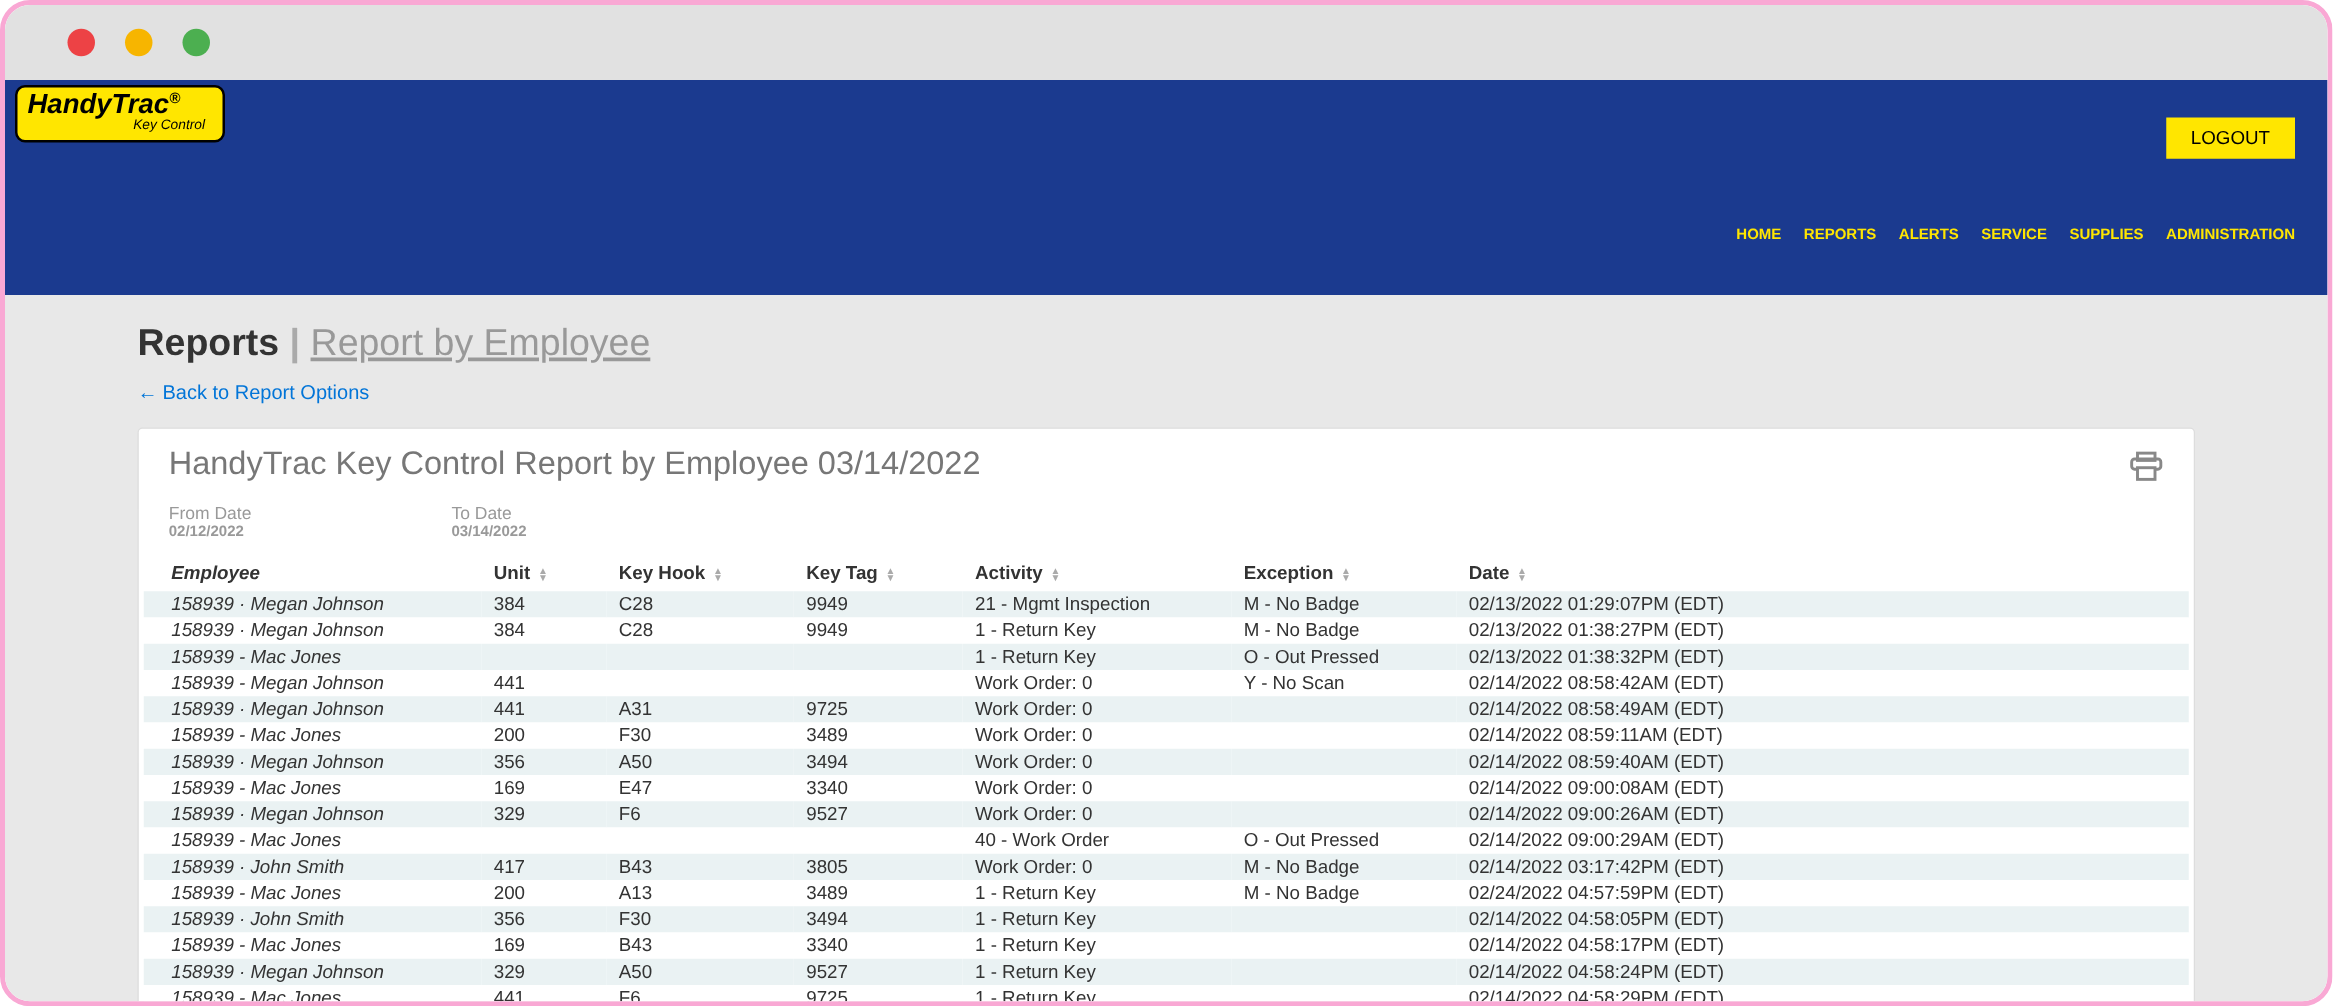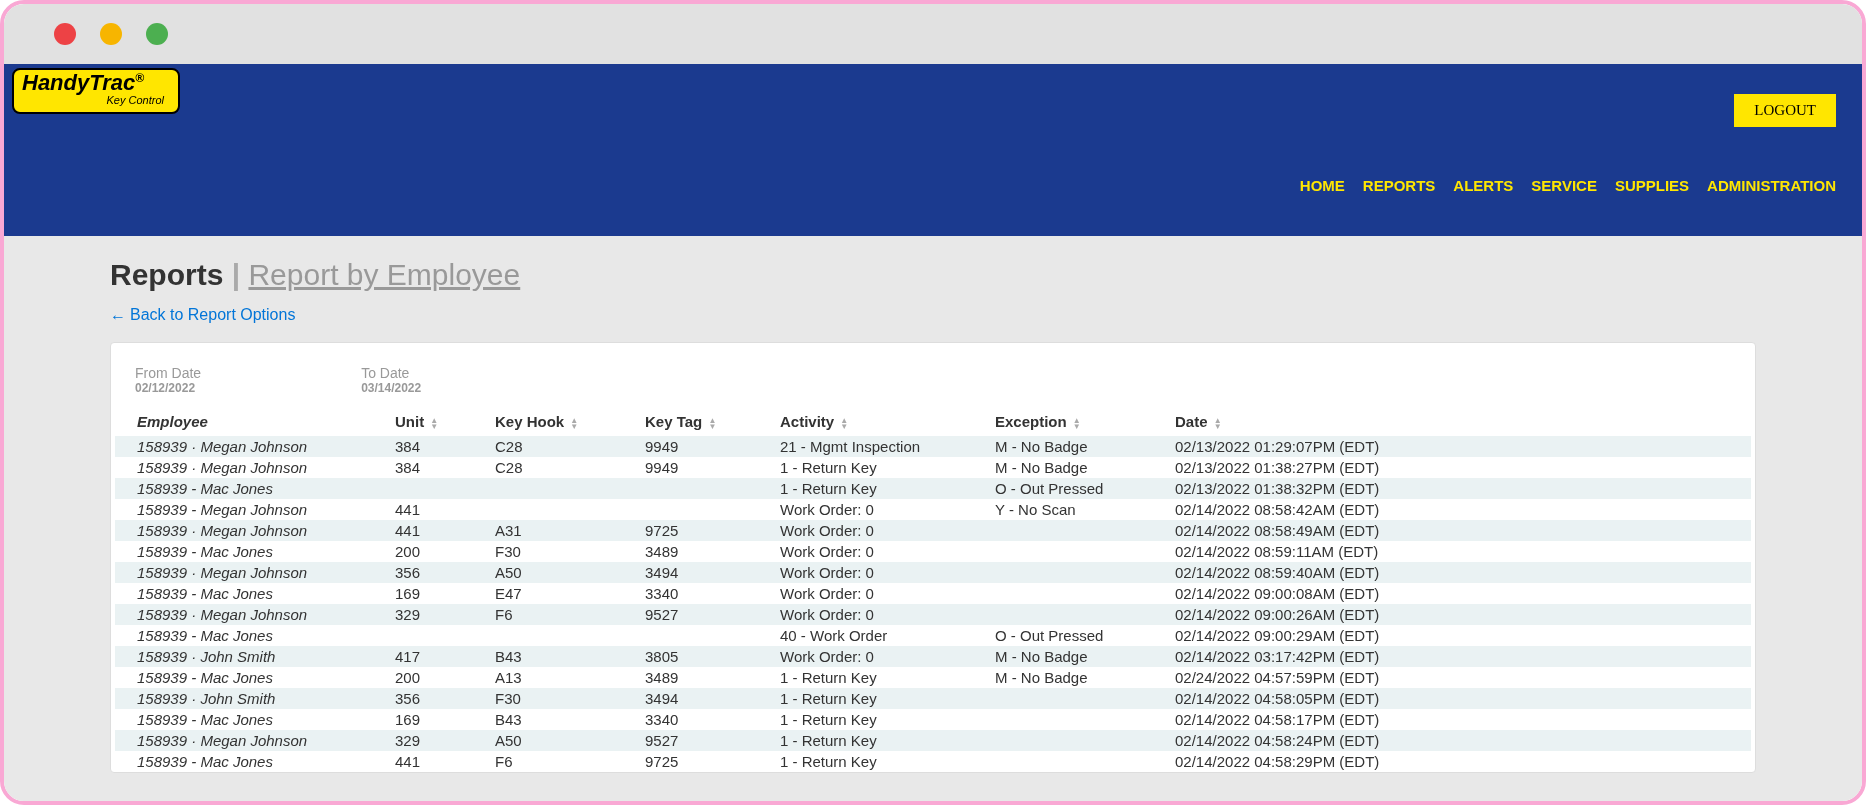--- a/index.html
+++ b/index.html
@@ -64,32 +64,31 @@
     position: absolute;
     top: 30px;
     right: 26px;
     background: #ffe600;
     border: none;
     color: #000;
     font-size: 15px;
     font-weight: normal;
     padding: 8px 20px;
     cursor: pointer;
-    font-family: Liberation Serif, serif;
   }
   .nav-row {
     position: absolute;
     bottom: 42px;
     right: 26px;
     display: flex;
     gap: 18px;
   }
   .nav-item {
     color: #ffe600;
-    font-size: 15px;
+    font-size: 12px;
     font-weight: bold;
     text-decoration: none;
     cursor: pointer;
   }
 
   .content-wrap {
     background: #e8e8e8;
     height: calc(100% - 232px);
     overflow: hidden;
     padding: 0;
@@ -212,20 +211,30 @@
       <h1 class="page-title">
         <span class="bold">Reports</span><span class="sep"> | </span><span class="sub">Report by Employee</span>
       </h1>
       <div class="back-link">
         <span class="arrow">←</span>
         <span>Back to Report Options</span>
       </div>
     </div>
 
     <div class="report-card">
+      <div class="report-top">
+        <div class="report-title">HandyTrac Key Control Report by Employee 03/14/2022</div>
+        <div class="print-icon">
+          <svg width="28" height="28" viewBox="0 0 24 24" fill="none" stroke="currentColor" stroke-width="2">
+            <rect x="6" y="3" width="12" height="5"></rect>
+            <path d="M6 14H4a2 2 0 0 1-2-2V9a2 2 0 0 1 2-2h16a2 2 0 0 1 2 2v3a2 2 0 0 1-2 2h-2"></path>
+            <rect x="6" y="13" width="12" height="8"></rect>
+          </svg>
+        </div>
+      </div>
 
       <div class="date-row">
         <div class="date-block">
           <div class="lbl">From Date</div>
           <div class="val">02/12/2022</div>
         </div>
         <div class="date-block">
           <div class="lbl">To Date</div>
           <div class="val">03/14/2022</div>
         </div>

